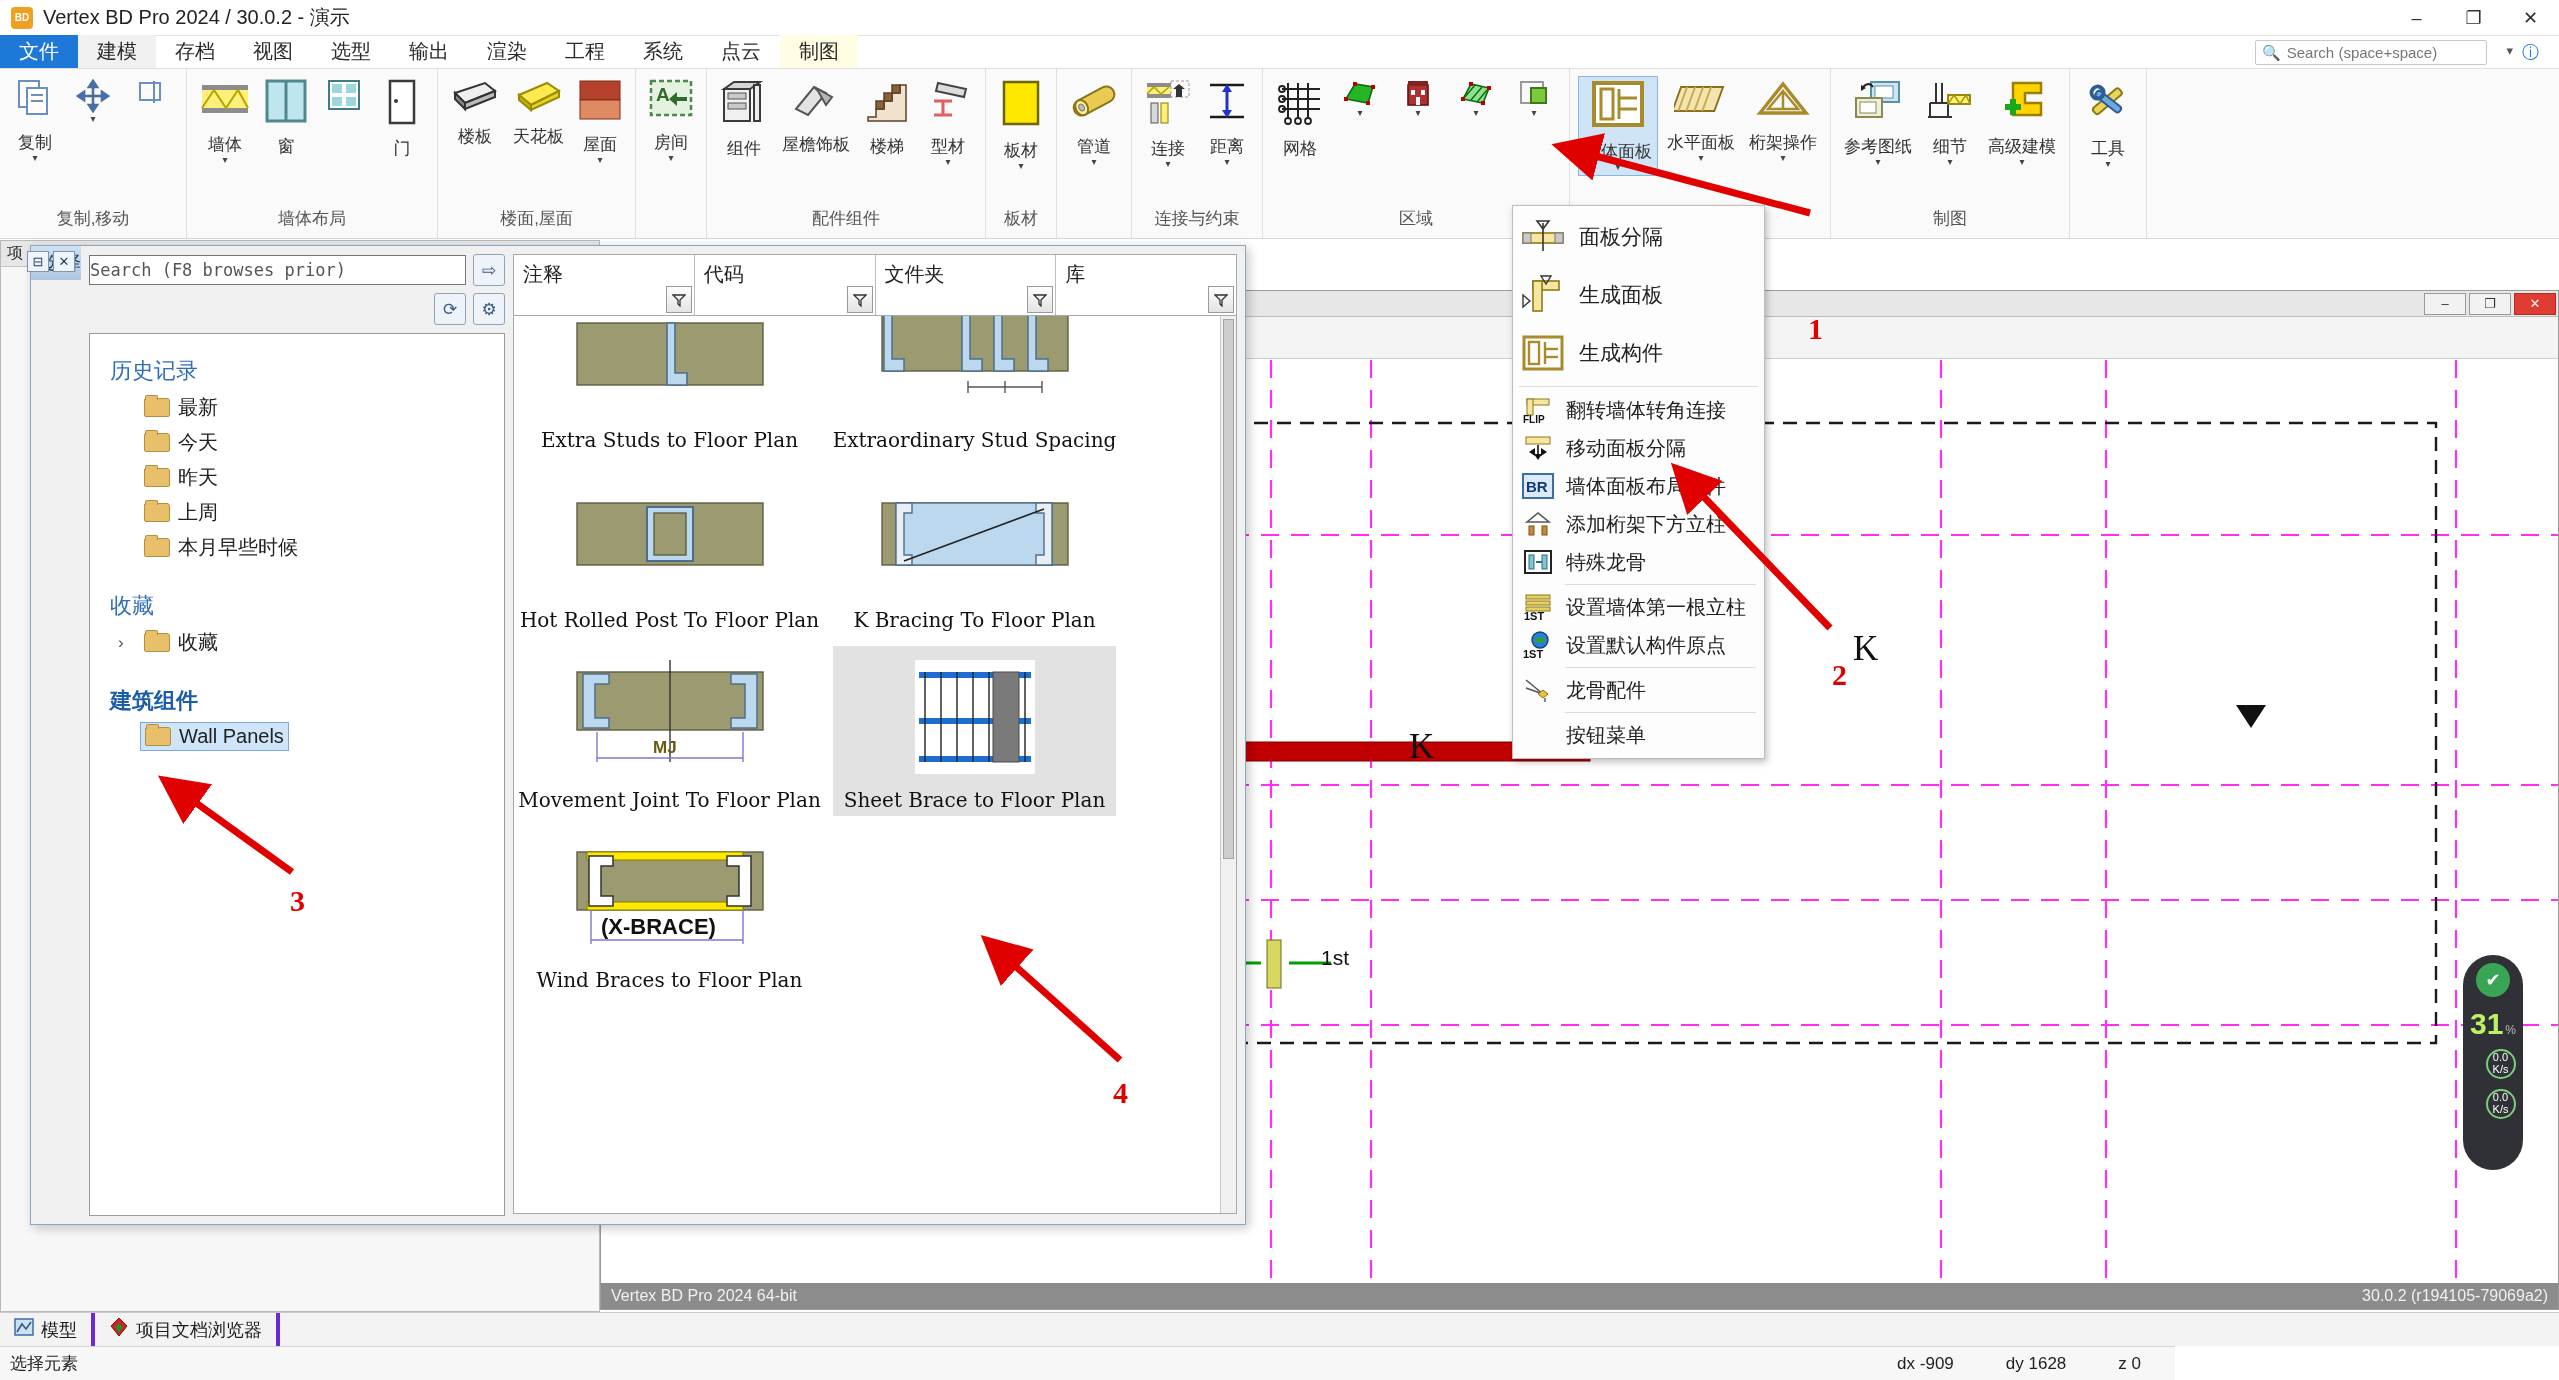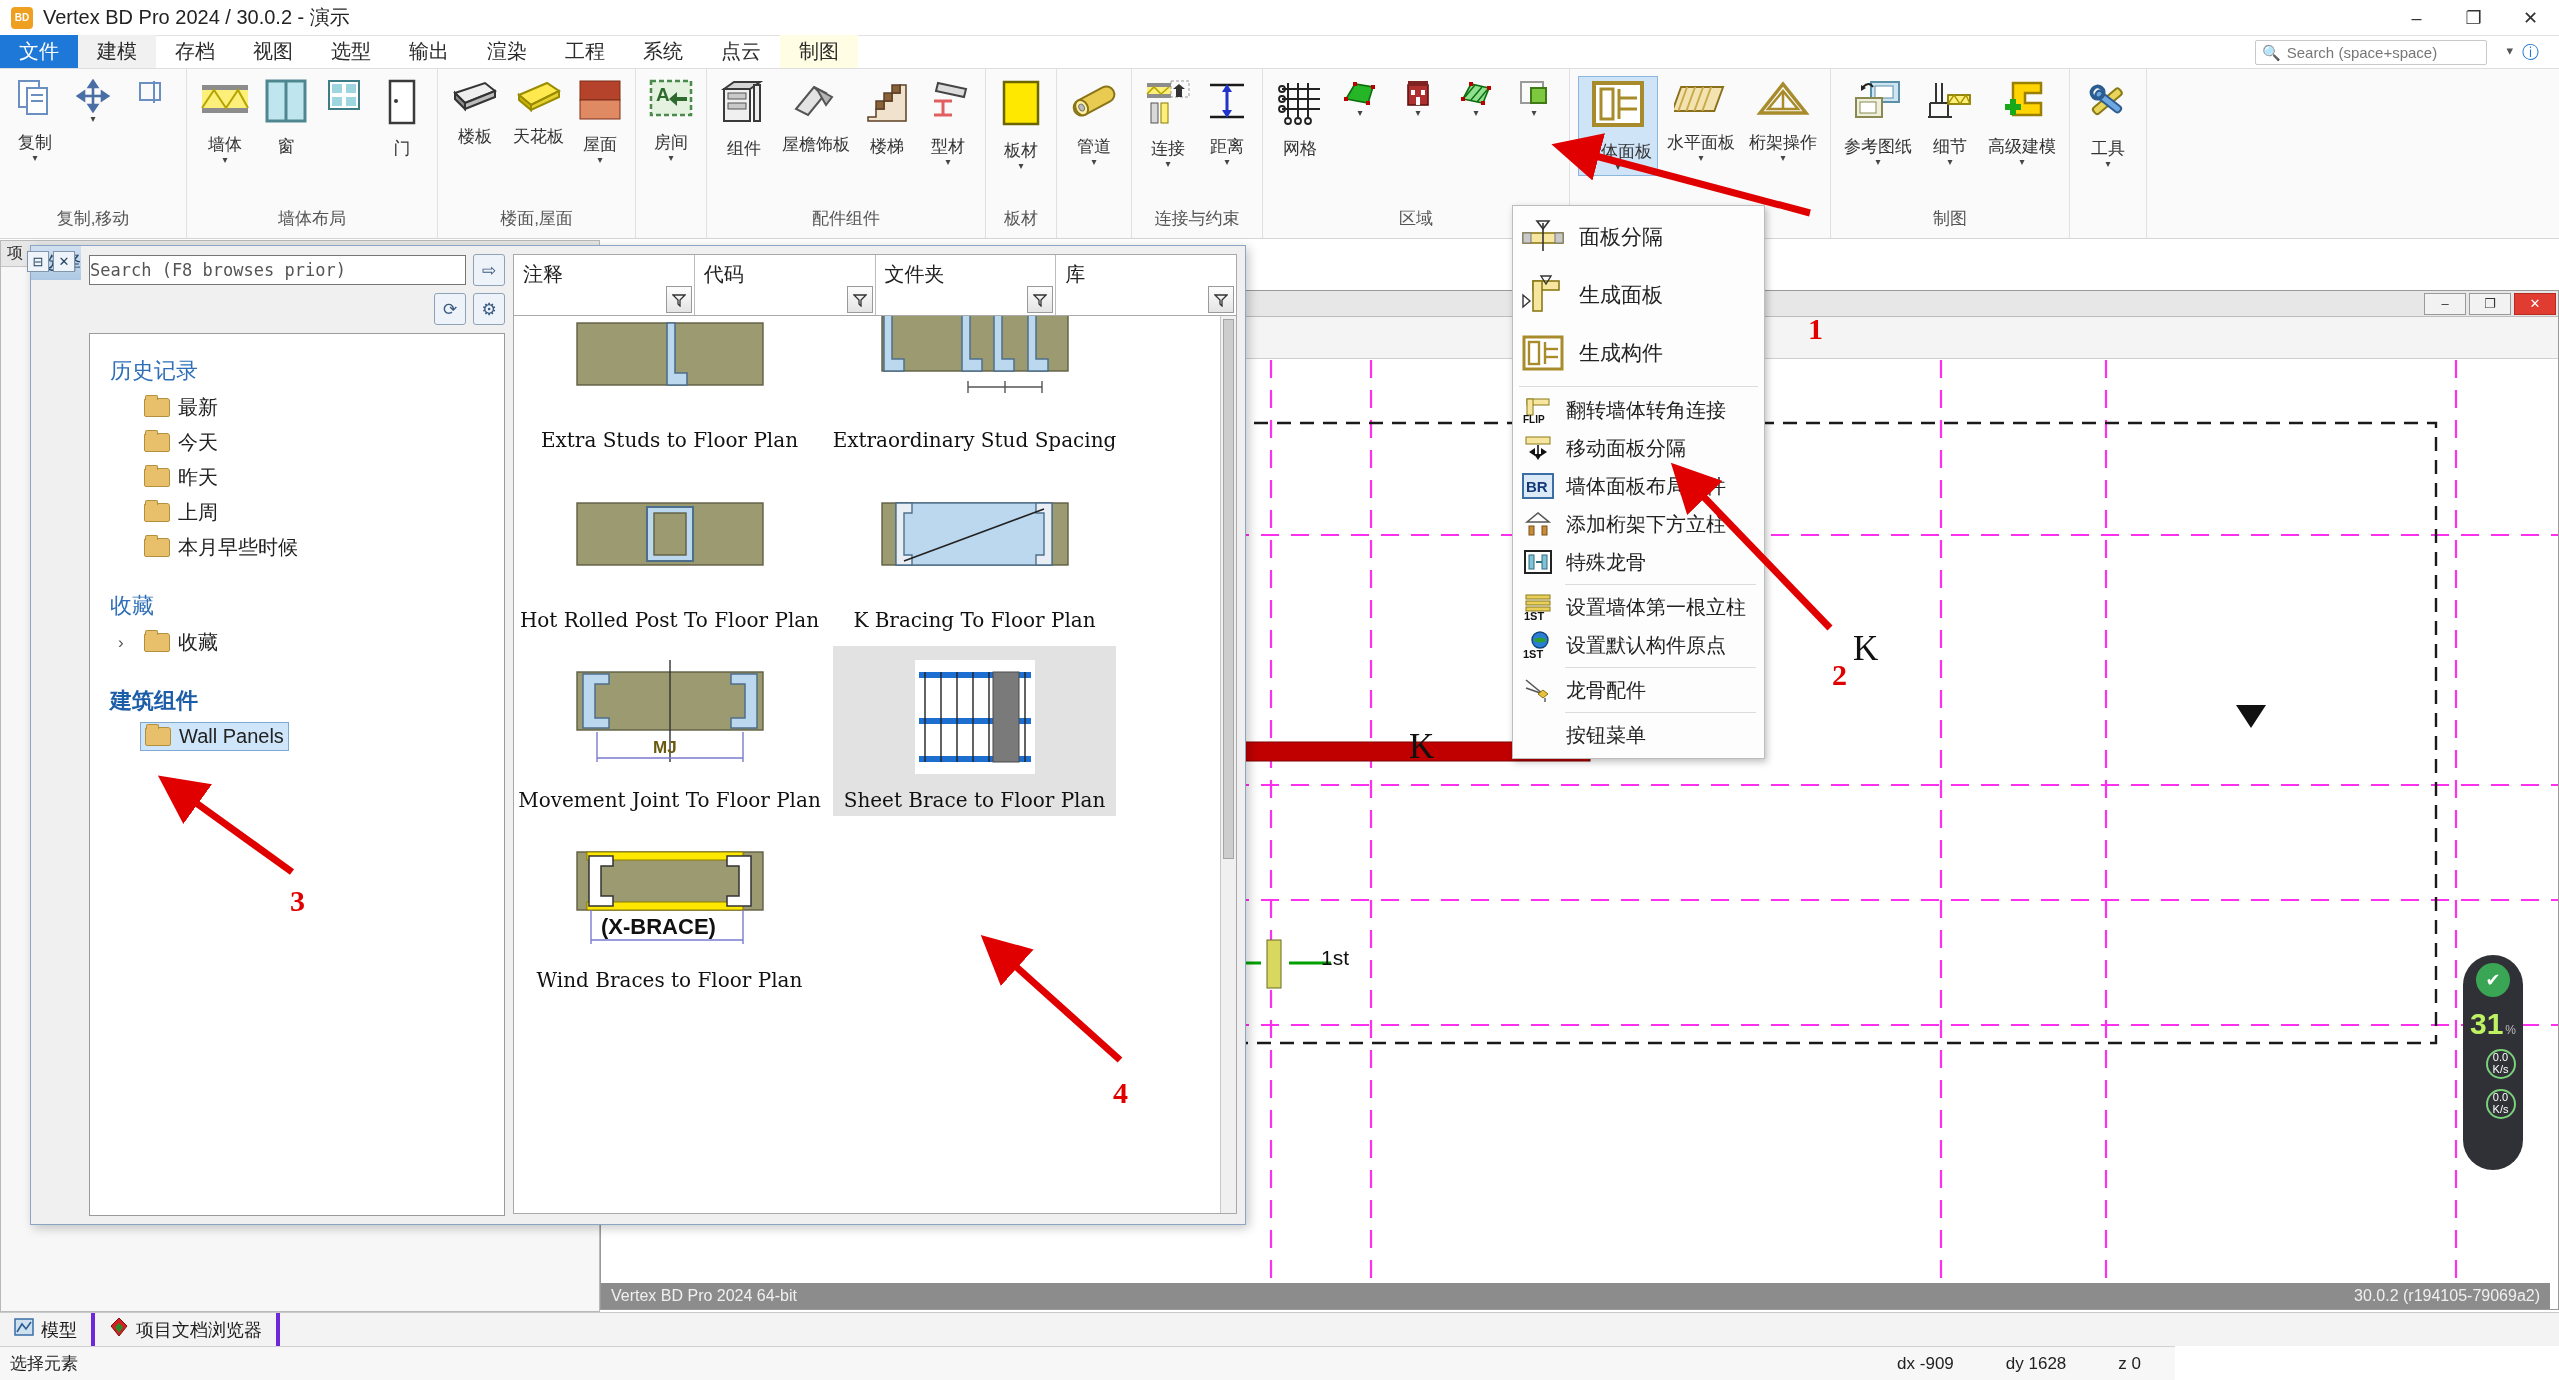--- a/index.html
+++ b/index.html
@@ -100,21 +100,21 @@
   .cad-title{
     height:26px; background:#e7e7e7; border-bottom:1px solid #bcbcbc;
     display:flex; align-items:center; justify-content:flex-end; padding-right:2px;
   }
   .cad-tbtn{width:42px;height:22px;border:1px solid #9a9a9a;background:#f2f2f2;margin-left:3px;
     display:flex;align-items:center;justify-content:center;font-size:13px;color:#333;}
   .cad-tbtn.red{background:#e03c31;color:#fff;border-color:#b52a21;}
   .cad-toolbar{height:42px;background:#f4f4f4;border-bottom:1px solid #cfcfcf;display:flex;align-items:center;gap:5px;padding:0 8px;}
   .ctb{width:34px;height:30px;border:1px solid transparent;display:flex;align-items:center;justify-content:center;font-size:16px;color:#3c5a8a;}
   .cad-canvas{position:absolute;left:0;top:69px;right:0;bottom:26px;overflow:hidden;background:#fff;}
-  .cad-status{position:absolute;left:0;right:8px;bottom:0;height:26px;background:#8c8c8c;color:#f0f0f0;
+  .cad-status{position:absolute;left:0;right:0;bottom:0;height:26px;background:#8c8c8c;color:#f0f0f0;
     display:flex;align-items:center;padding:0 10px;font-size:16px;justify-content:space-between;}
 
   
   .leftpanel{
     position:absolute; left:0px; top:240px; width:600px; height:1072px;
     background:#f7f7f7; border:1px solid #b9b9b9;
   }
   .lp-title{height:26px;background:#e7e7e7;border-bottom:1px solid #c5c5c5;display:flex;align-items:center;padding-left:6px;font-size:16px;color:#333;}
 
   

